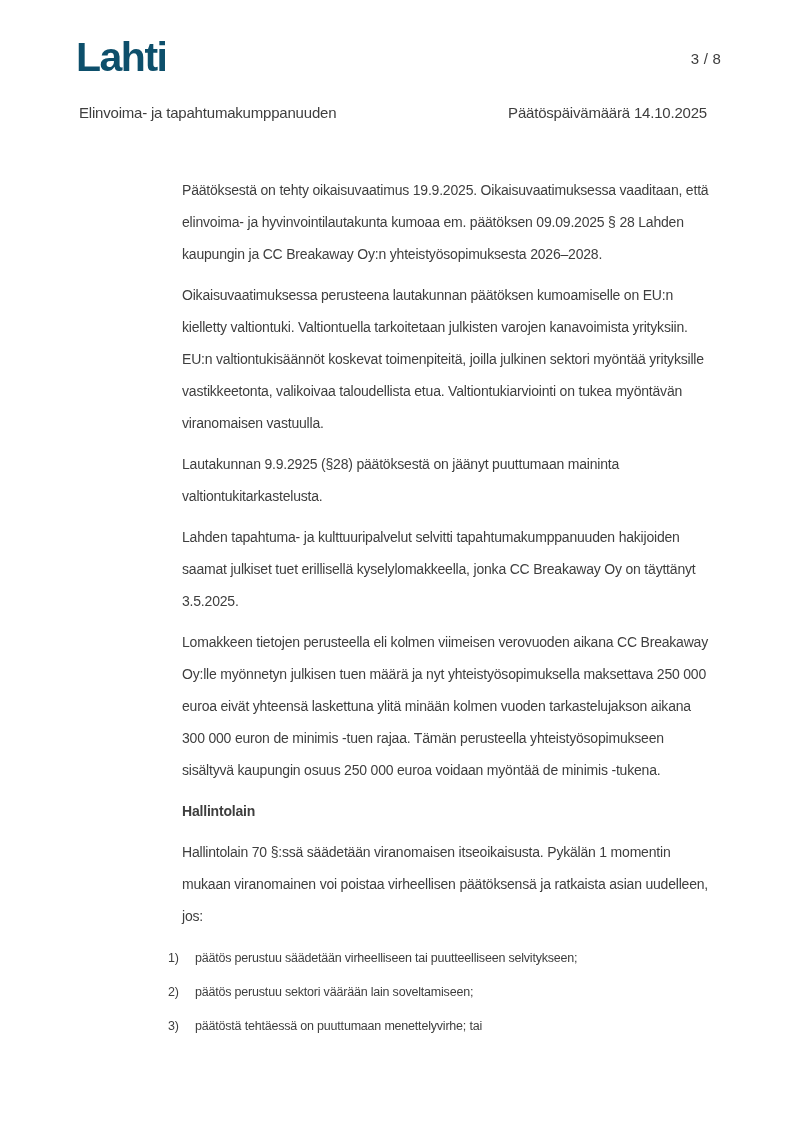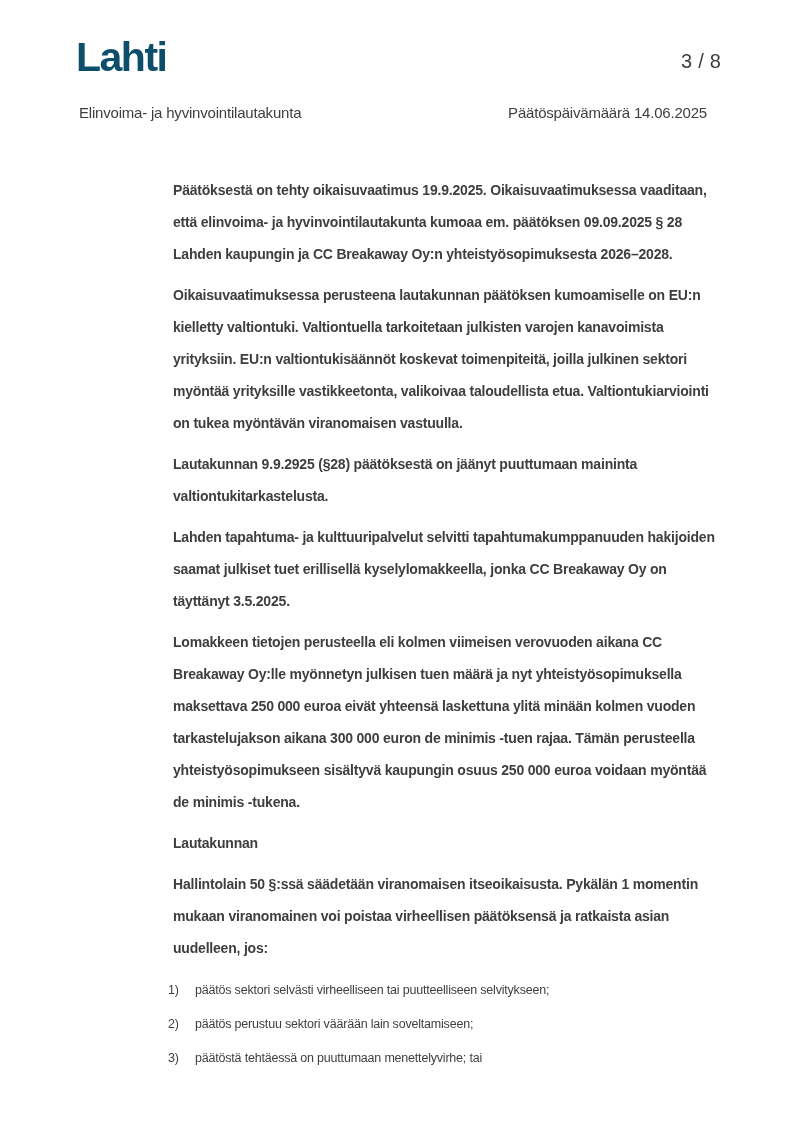--- a/index.html
+++ b/index.html
@@ -23,21 +23,21 @@
     font-size: 41px;
     font-weight: 700;
     letter-spacing: -1.5px;
     color: var(--logo, #0d4f6b);
     line-height: 1;
   }
   .page-number {
     position: absolute;
     top: 47px;
     right: 73px;
-    font-size: 20px;
+    font-size: 15px;
     letter-spacing: 0.2px;
     color: var(--body-text, #3e3e3e);
   }
   .header-row {
     position: absolute;
     top: 100px;
     left: 75px;
     right: 86px;
     display: flex;
     justify-content: space-between;
@@ -47,21 +47,21 @@
   
   .content {
     position: absolute;
     left: 162px;
     top: 170px;
     width: 553px;
     font-size: 14px;
     line-height: 32px;
     letter-spacing: -0.2px;
   }
-  .content p { margin: 0 0 7px 7px; font-weight: bold; }
+  .content p { margin: 0 0 7px 16px; }
   .section-heading {
     font-weight: 700;
     margin: 5px 0 9px 0;
   }
   .numbered-list {
     margin-top: 5px;
     font-size: 12.5px;
     line-height: 30px;
   }
   .list-item { display: flex; }
@@ -73,39 +73,39 @@
 </style>
 </head>
 <body>
 
 <div class="page">
 
   <div class="logo">Lahti</div>
   <div class="page-number">3 / 8</div>
 
   <div class="header-row">
-    <span>Elinvoima- ja hyvinvointilautakunta</span>
-    <span>Päätöspäivämäärä 14.06.2025</span>
+    <span>Elinvoima- ja tapahtumakumppanuuden</span>
+    <span>Päätöspäivämäärä 14.10.2025</span>
   </div>
 
   <div class="content">
     <p>Päätöksestä on tehty oikaisuvaatimus 19.9.2025.  Oikaisuvaatimuksessa vaaditaan, että elinvoima- ja hyvinvointilautakunta kumoaa em. päätöksen 09.09.2025  § 28 Lahden kaupungin ja CC Breakaway Oy:n yhteistyösopimuksesta 2026–2028.</p>
     <p>Oikaisuvaatimuksessa perusteena lautakunnan päätöksen kumoamiselle on EU:n kielletty valtiontuki. Valtiontuella tarkoitetaan julkisten varojen kanavoimista yrityksiin. EU:n valtiontukisäännöt koskevat toimenpiteitä, joilla julkinen sektori myöntää yrityksille vastikkeetonta, valikoivaa taloudellista etua. Valtiontukiarviointi on tukea myöntävän viranomaisen vastuulla.</p>
     <p>Lautakunnan 9.9.2925 (§28) päätöksestä on jäänyt puuttumaan maininta valtiontukitarkastelusta.</p>
     <p>Lahden tapahtuma- ja kulttuuripalvelut selvitti tapahtumakumppanuuden hakijoiden saamat julkiset tuet erillisellä kyselylomakkeella, jonka CC Breakaway Oy on täyttänyt 3.5.2025.</p>
     <p>Lomakkeen tietojen perusteella eli kolmen viimeisen verovuoden aikana CC Breakaway Oy:lle myönnetyn julkisen tuen määrä ja nyt yhteistyösopimuksella maksettava 250 000 euroa eivät yhteensä laskettuna ylitä minään kolmen vuoden tarkastelujakson aikana 300 000 euron de minimis -tuen rajaa. Tämän perusteella yhteistyösopimukseen sisältyvä kaupungin osuus 250 000 euroa voidaan myöntää de minimis -tukena.</p>
 
-    <p class="section-heading">Lautakunnan</p>
+    <p class="section-heading">Hallintolain</p>
 
-    <p>Hallintolain 50 §:ssä säädetään viranomaisen itseoikaisusta. Pykälän 1 momentin mukaan viranomainen voi poistaa virheellisen päätöksensä ja ratkaista asian uudelleen, jos:</p>
+    <p>Hallintolain 70 §:ssä säädetään viranomaisen itseoikaisusta. Pykälän 1 momentin mukaan viranomainen voi poistaa virheellisen päätöksensä ja ratkaista asian uudelleen, jos:</p>
 
     <div class="numbered-list">
       <div class="list-item">
         <span class="list-marker">1)</span>
-        <span class="list-text">päätös sektori selvästi virheelliseen tai puutteelliseen selvitykseen;</span>
+        <span class="list-text">päätös perustuu säädetään virheelliseen tai puutteelliseen selvitykseen;</span>
       </div>
       <div class="list-item">
         <span class="list-marker">2)</span>
         <span class="list-text">päätös perustuu sektori väärään lain soveltamiseen;</span>
       </div>
       <div class="list-item">
         <span class="list-marker">3)</span>
         <span class="list-text">päätöstä tehtäessä on puuttumaan menettelyvirhe; tai</span>
       </div>
     </div>

